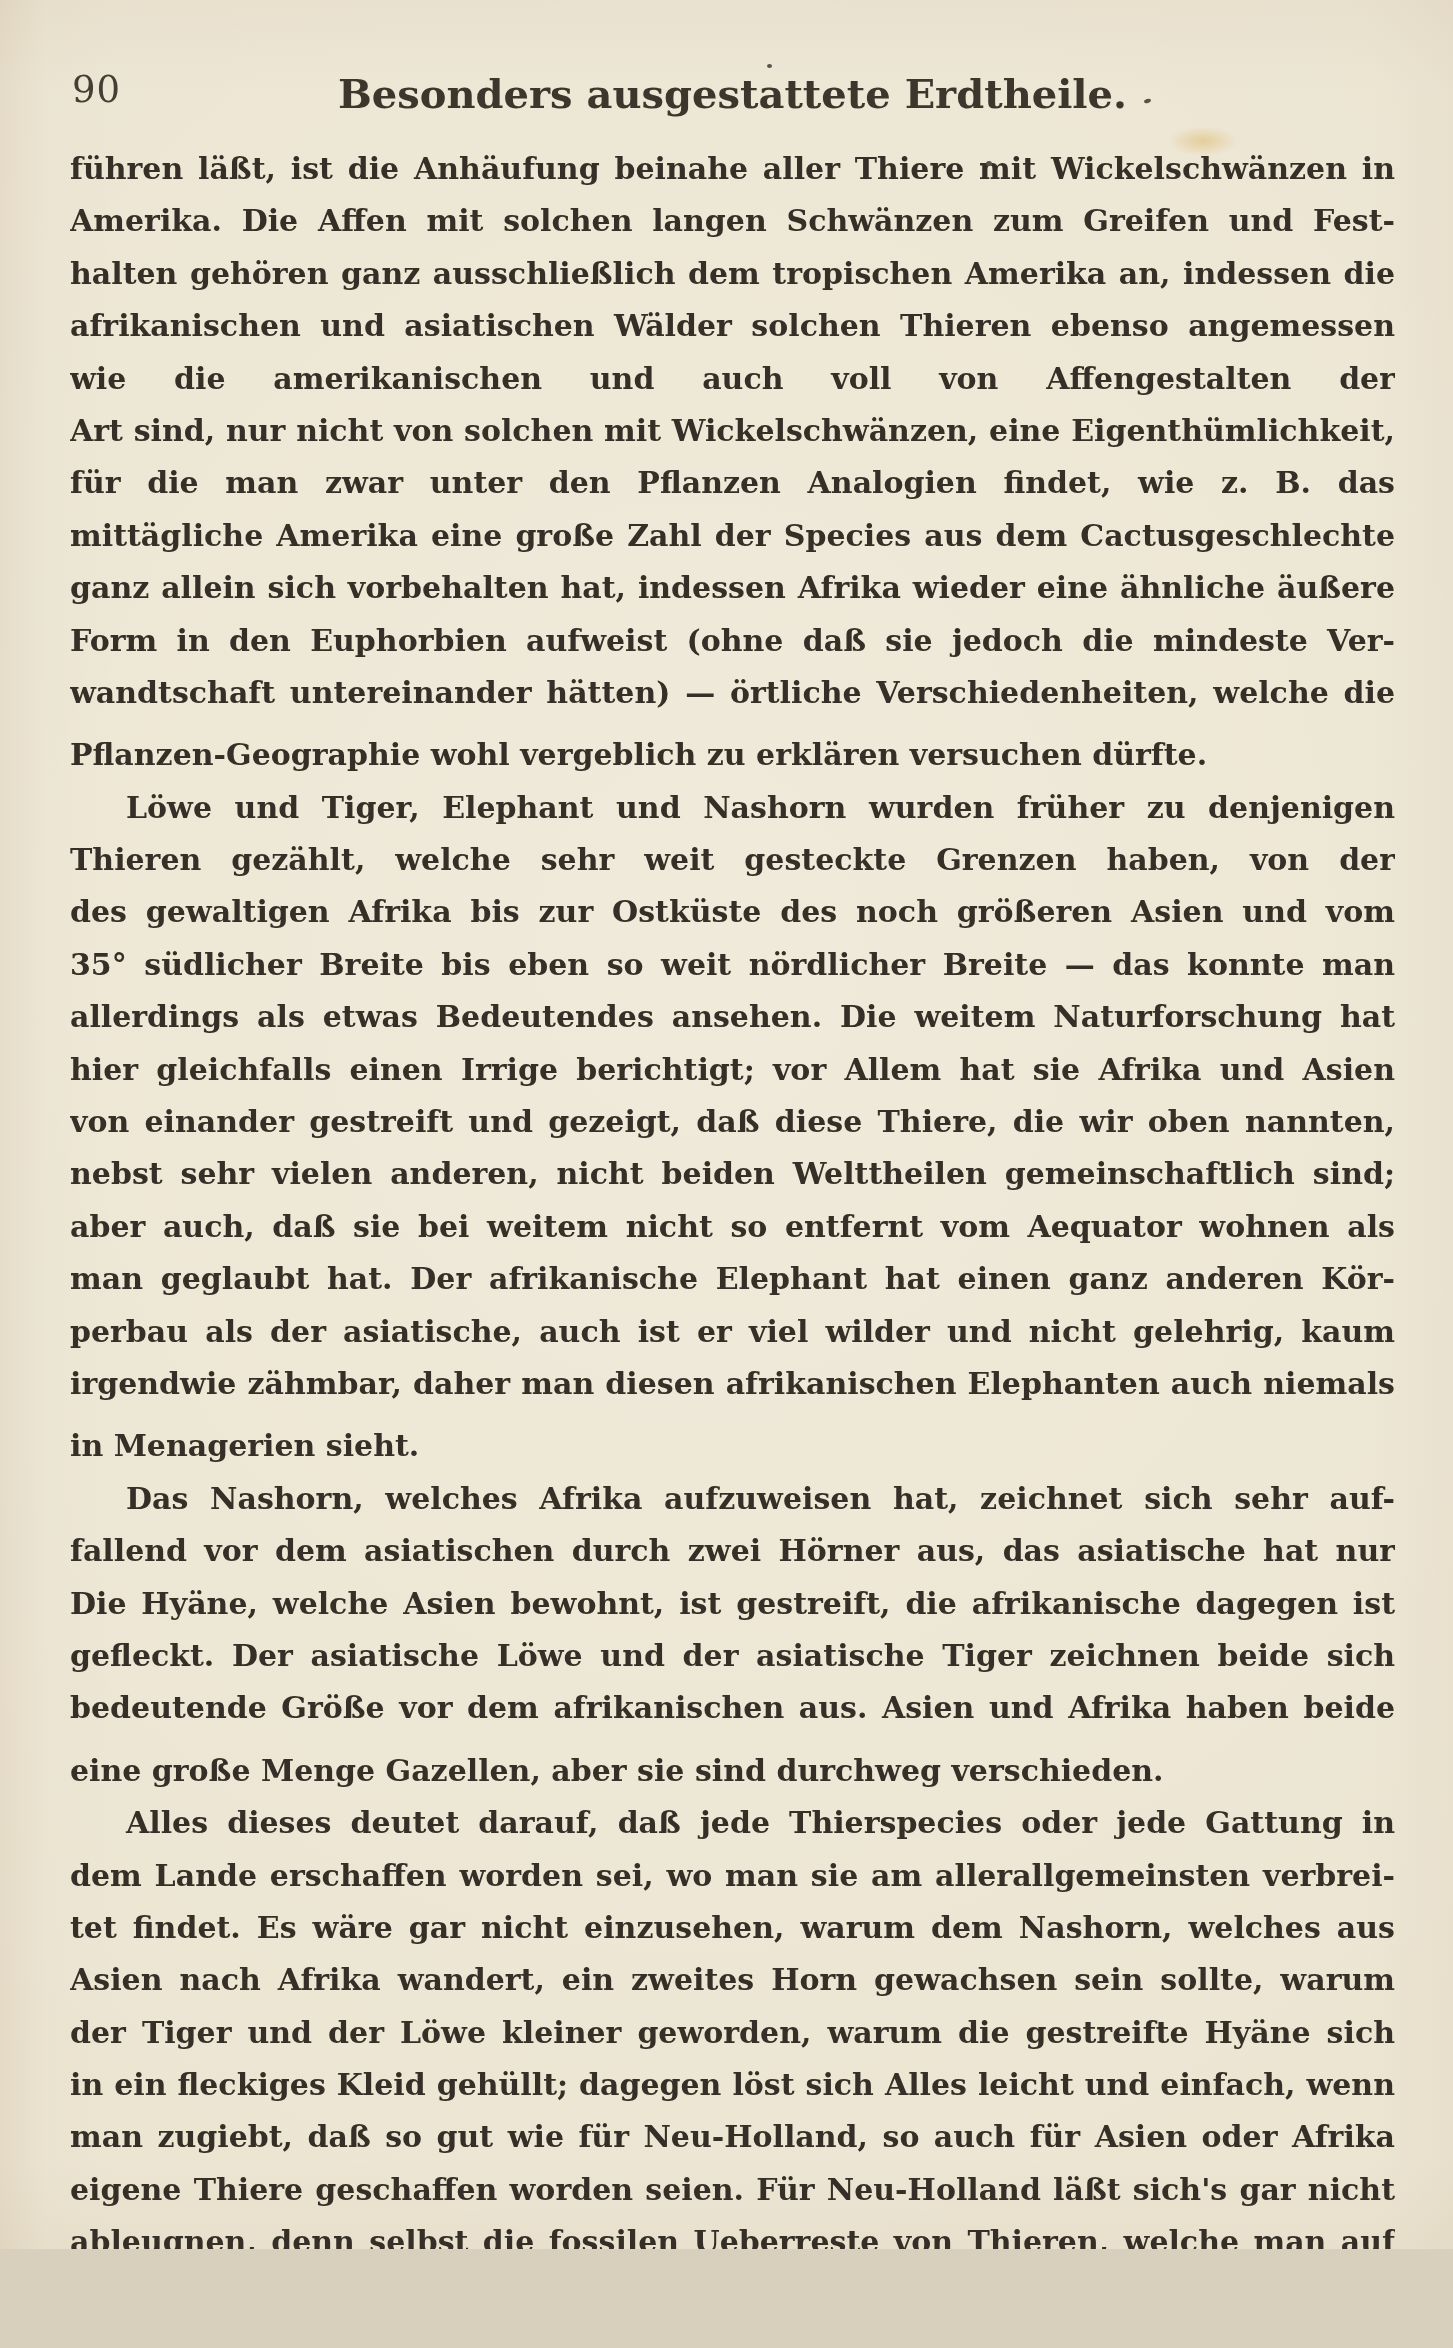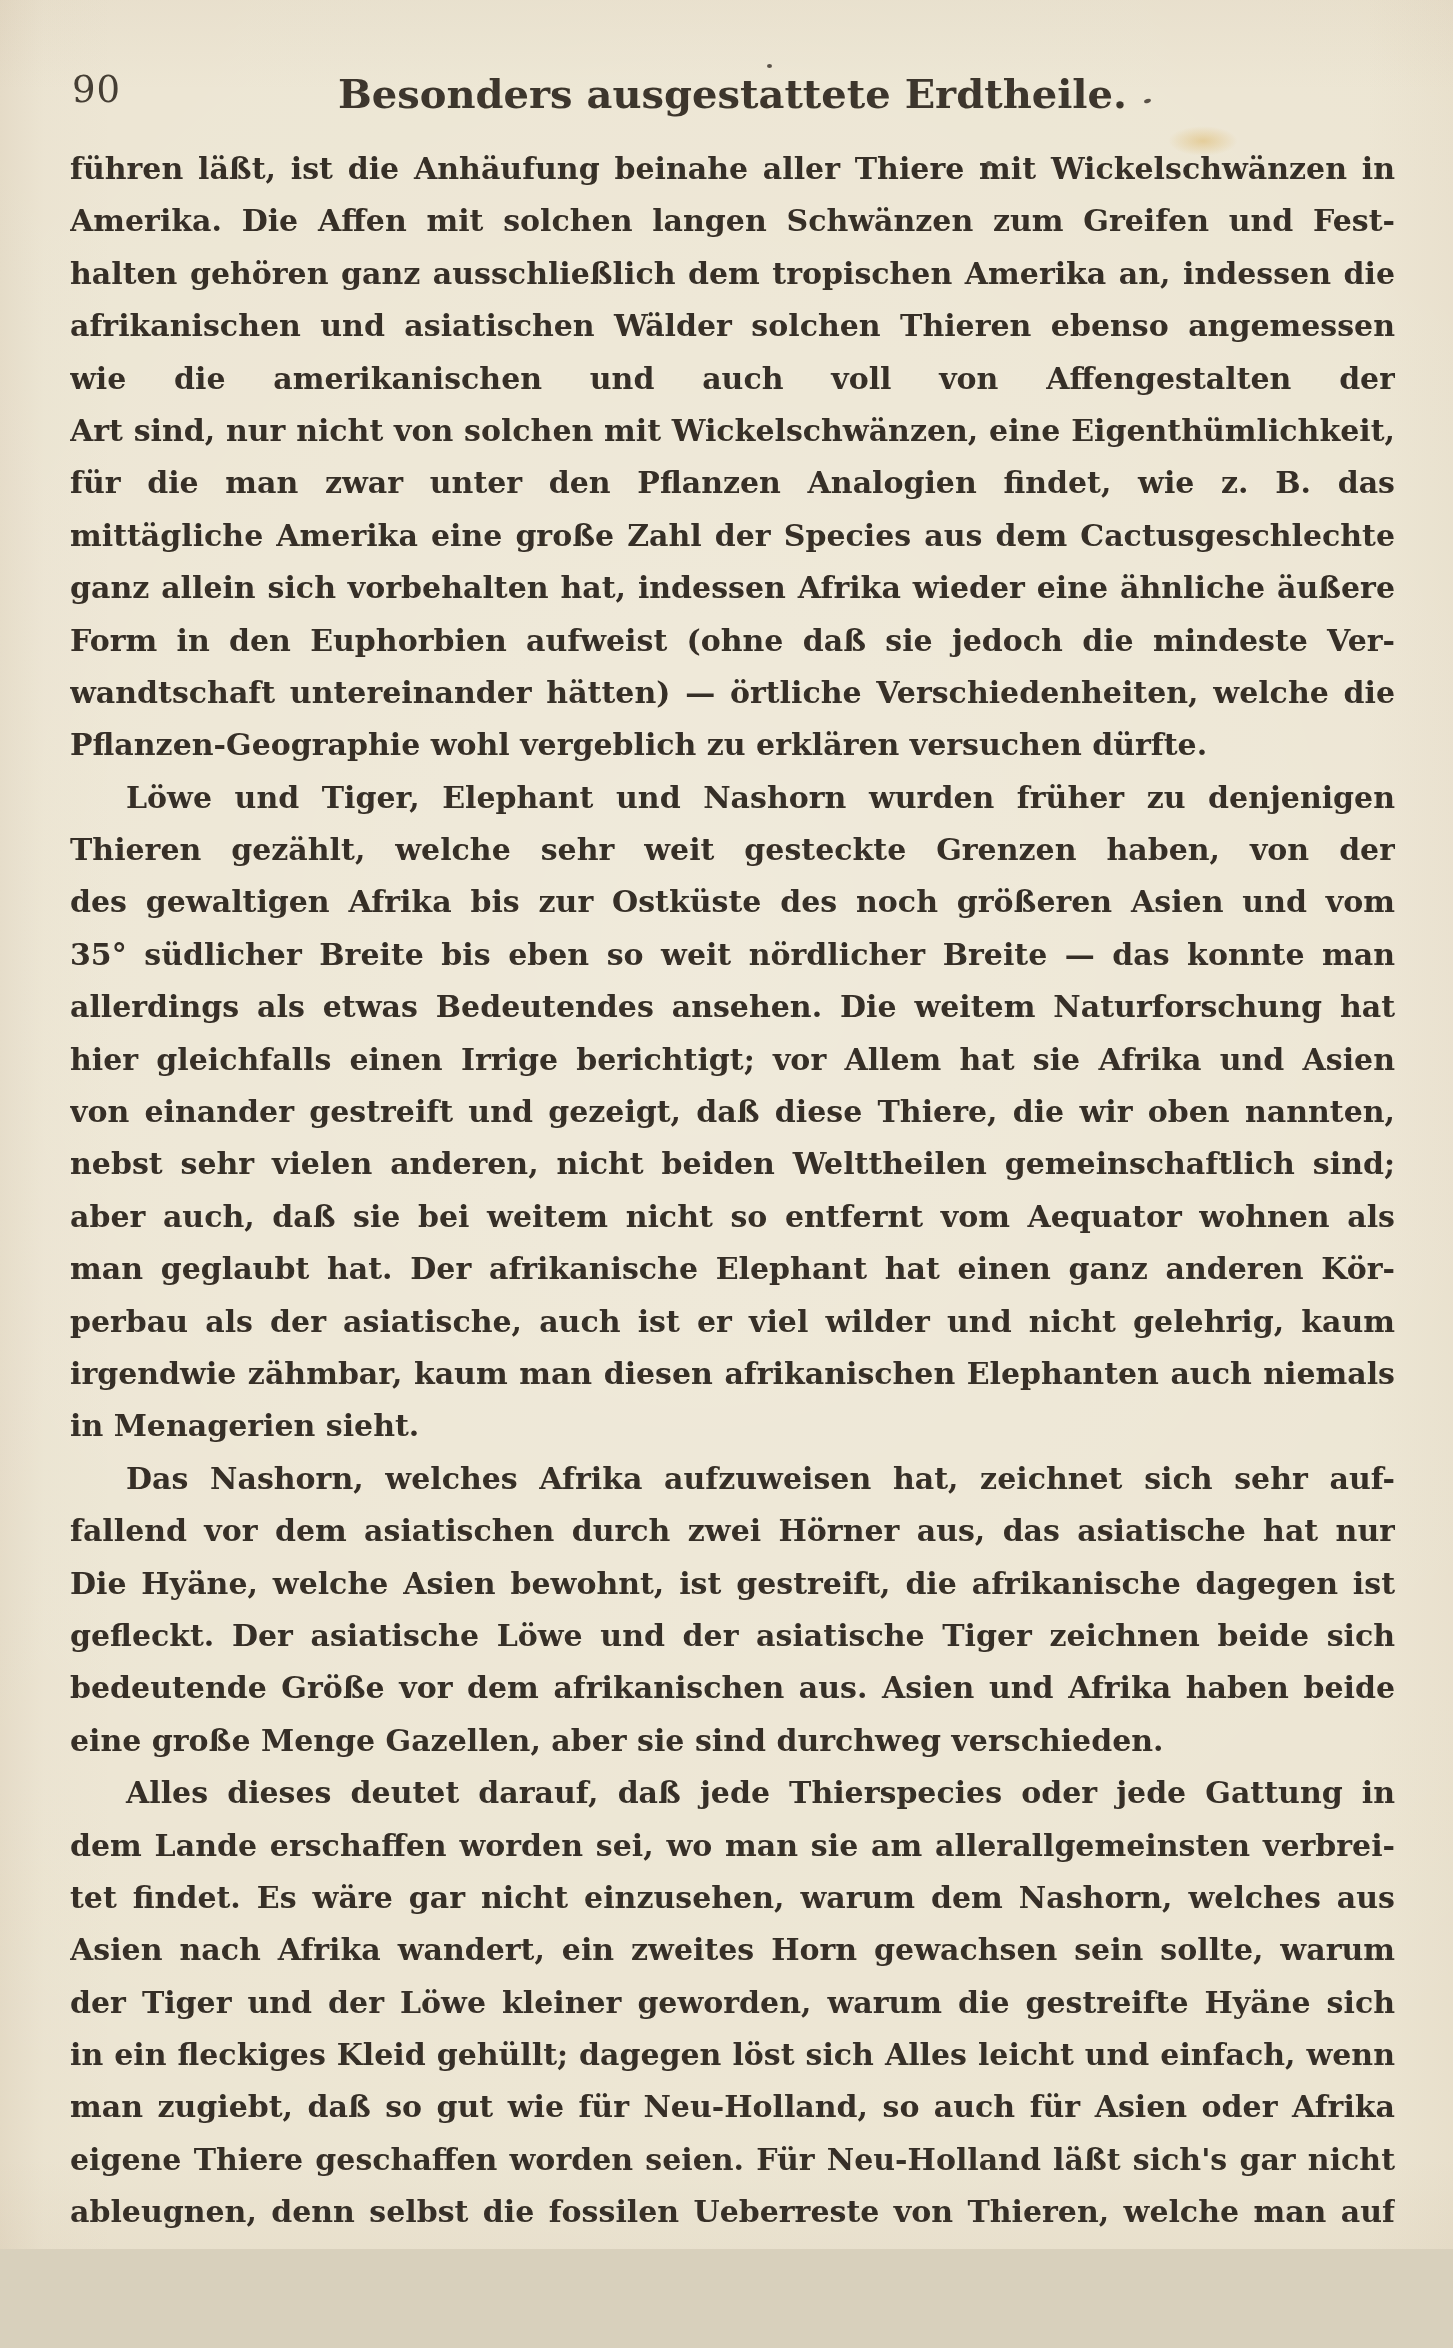--- a/index.html
+++ b/index.html
@@ -57,21 +57,21 @@
     line-height: 52.4px;
     font-size: 30px;
     font-weight: 700;
     white-space: normal;
     text-align: justify;
     text-align-last: justify;
     color: #362f27;
     overflow: hidden;
   }
   .line.indent { text-indent: 56px; }
-  .line.par-end { text-align-last: left; }
+  .line.par-end { text-align-last: left; margin-top: 10px; }
   
   .stain-yellow {
     position: absolute;
     left: 1168px; top: 126px;
     width: 70px; height: 30px;
     background: radial-gradient(ellipse at center, rgba(214,164,60,0.38), rgba(214,164,60,0) 70%);
     pointer-events: none;
   }
   .speck { position: absolute; background: #5a5248; border-radius: 50%; pointer-events: none; }
   .speck.s1 { left: 986px; top: 161px; width: 6px; height: 5px; }
@@ -107,21 +107,21 @@
       <div class="line">Thieren gezählt, welche sehr weit gesteckte Grenzen haben, von der Westküste</div>
       <div class="line">des gewaltigen Afrika bis zur Ostküste des noch größeren Asien und vom</div>
       <div class="line">35° südlicher Breite bis eben so weit nördlicher Breite — das konnte man</div>
       <div class="line">allerdings als etwas Bedeutendes ansehen. Die weitem Naturforschung hat</div>
       <div class="line">hier gleichfalls einen Irrige berichtigt; vor Allem hat sie Afrika und Asien</div>
       <div class="line">von einander gestreift und gezeigt, daß diese Thiere, die wir oben nannten,</div>
       <div class="line">nebst sehr vielen anderen, nicht beiden Welttheilen gemeinschaftlich sind; dann</div>
       <div class="line">aber auch, daß sie bei weitem nicht so entfernt vom Aequator wohnen als</div>
       <div class="line">man geglaubt hat. Der afrikanische Elephant hat einen ganz anderen Kör-</div>
       <div class="line">perbau als der asiatische, auch ist er viel wilder und nicht gelehrig, kaum</div>
-      <div class="line">irgendwie zähmbar, kaum man diesen afrikanischen Elephanten auch niemals</div>
+      <div class="line">irgendwie zähmbar, daher man diesen afrikanischen Elephanten auch niemals</div>
       <div class="line par-end">in Menagerien sieht.</div>
       <div class="line indent">Das Nashorn, welches Afrika aufzuweisen hat, zeichnet sich sehr auf-</div>
       <div class="line">fallend vor dem asiatischen durch zwei Hörner aus, das asiatische hat nur eins.</div>
       <div class="line">Die Hyäne, welche Asien bewohnt, ist gestreift, die afrikanische dagegen ist</div>
       <div class="line">gefleckt. Der asiatische Löwe und der asiatische Tiger zeichnen beide sich durch</div>
       <div class="line">bedeutende Größe vor dem afrikanischen aus. Asien und Afrika haben beide</div>
       <div class="line par-end">eine große Menge Gazellen, aber sie sind durchweg verschieden.</div>
       <div class="line indent">Alles dieses deutet darauf, daß jede Thierspecies oder jede Gattung in</div>
       <div class="line">dem Lande erschaffen worden sei, wo man sie am allerallgemeinsten verbrei-</div>
       <div class="line">tet findet. Es wäre gar nicht einzusehen, warum dem Nashorn, welches aus</div>

